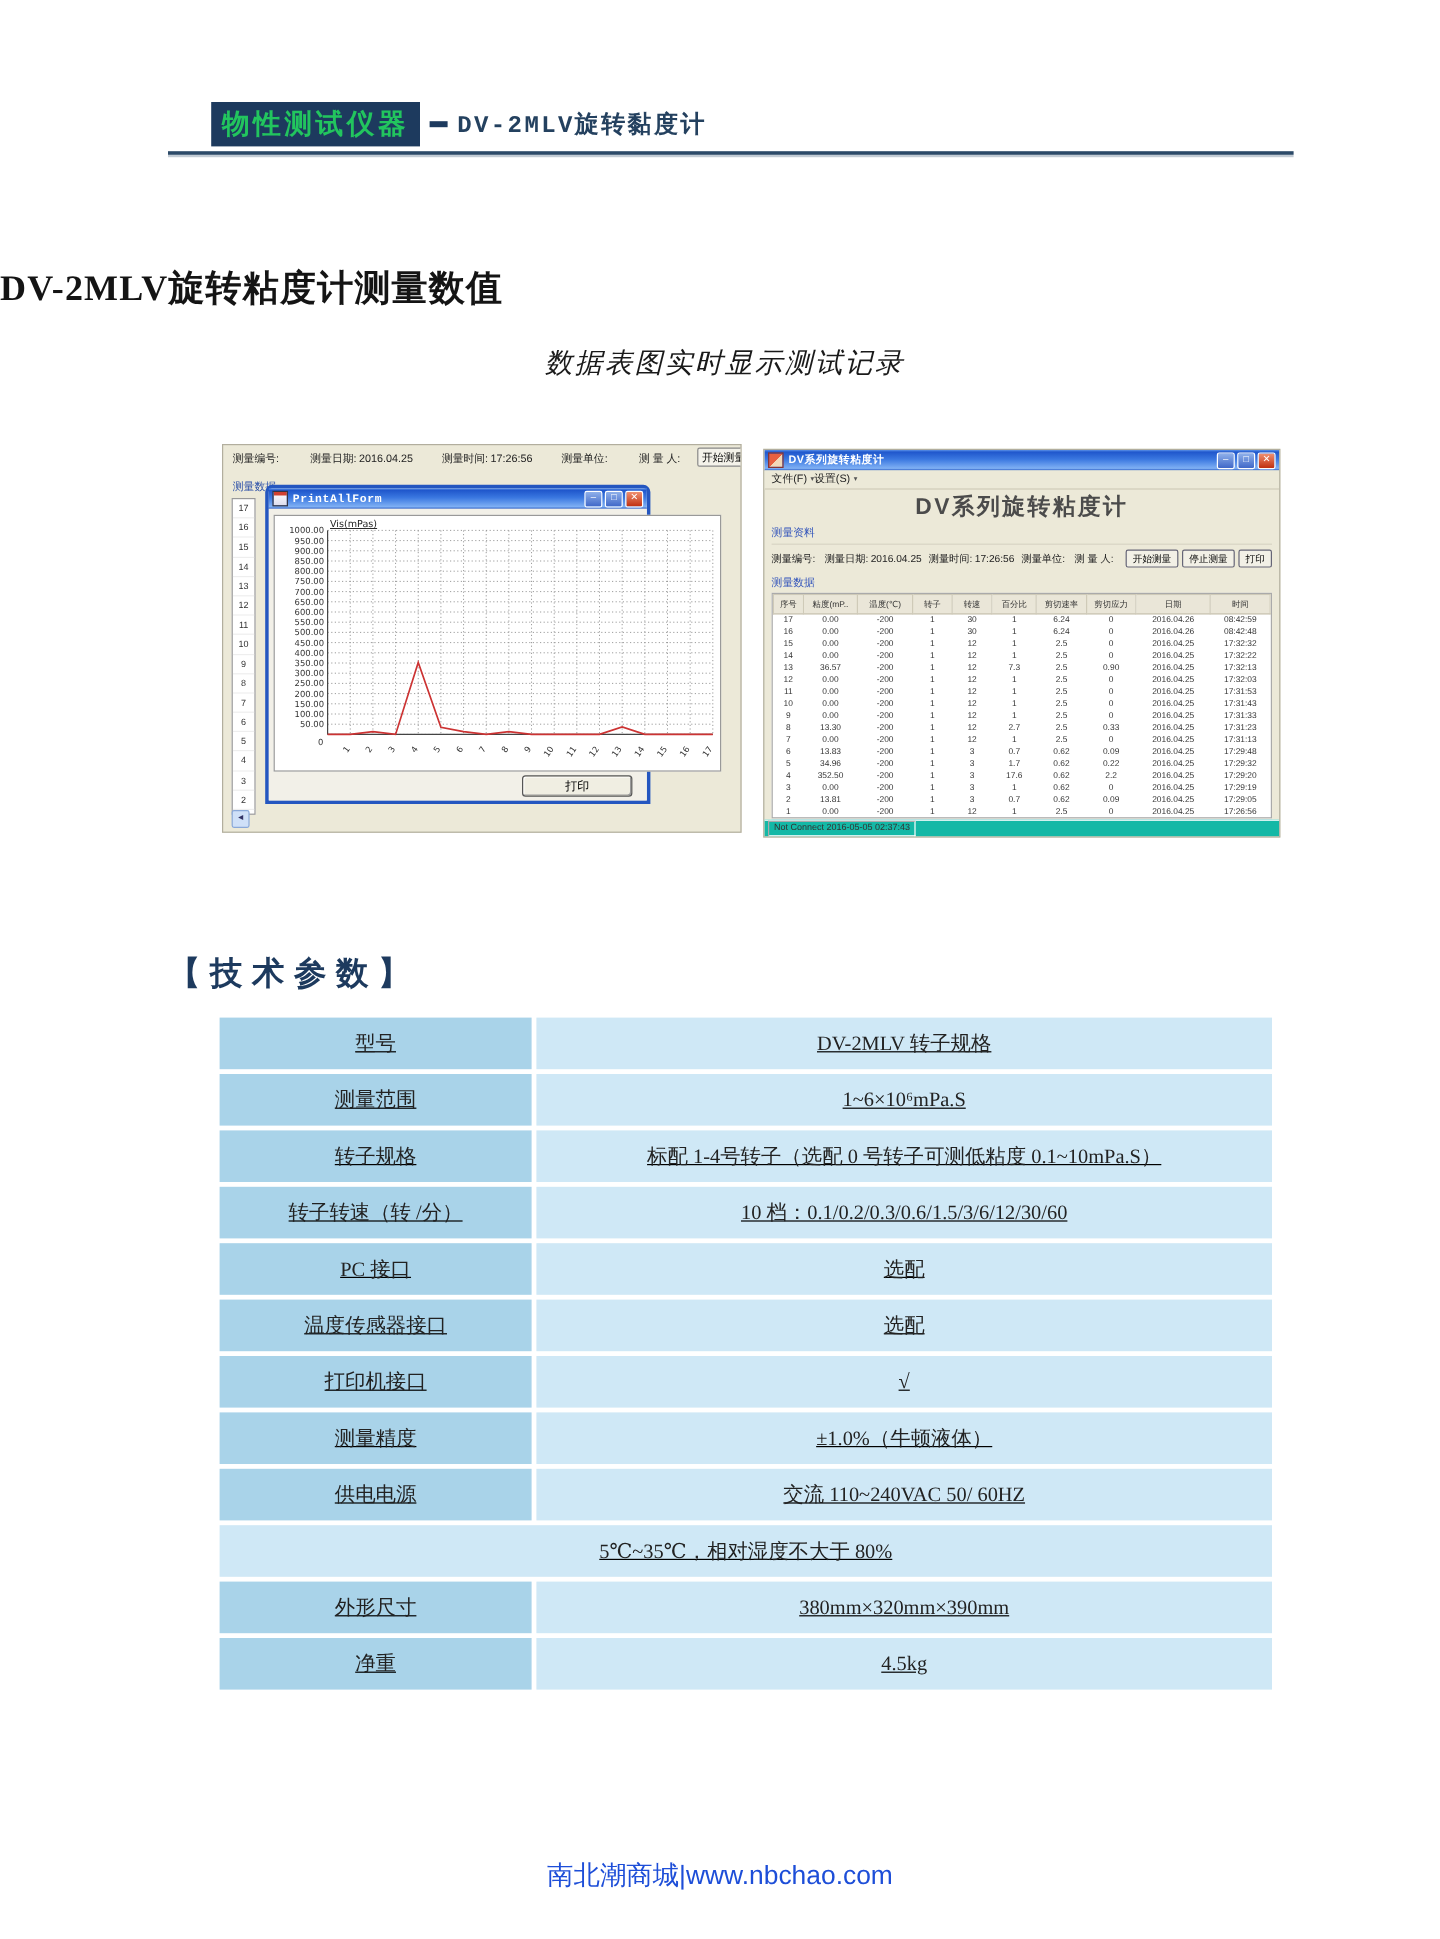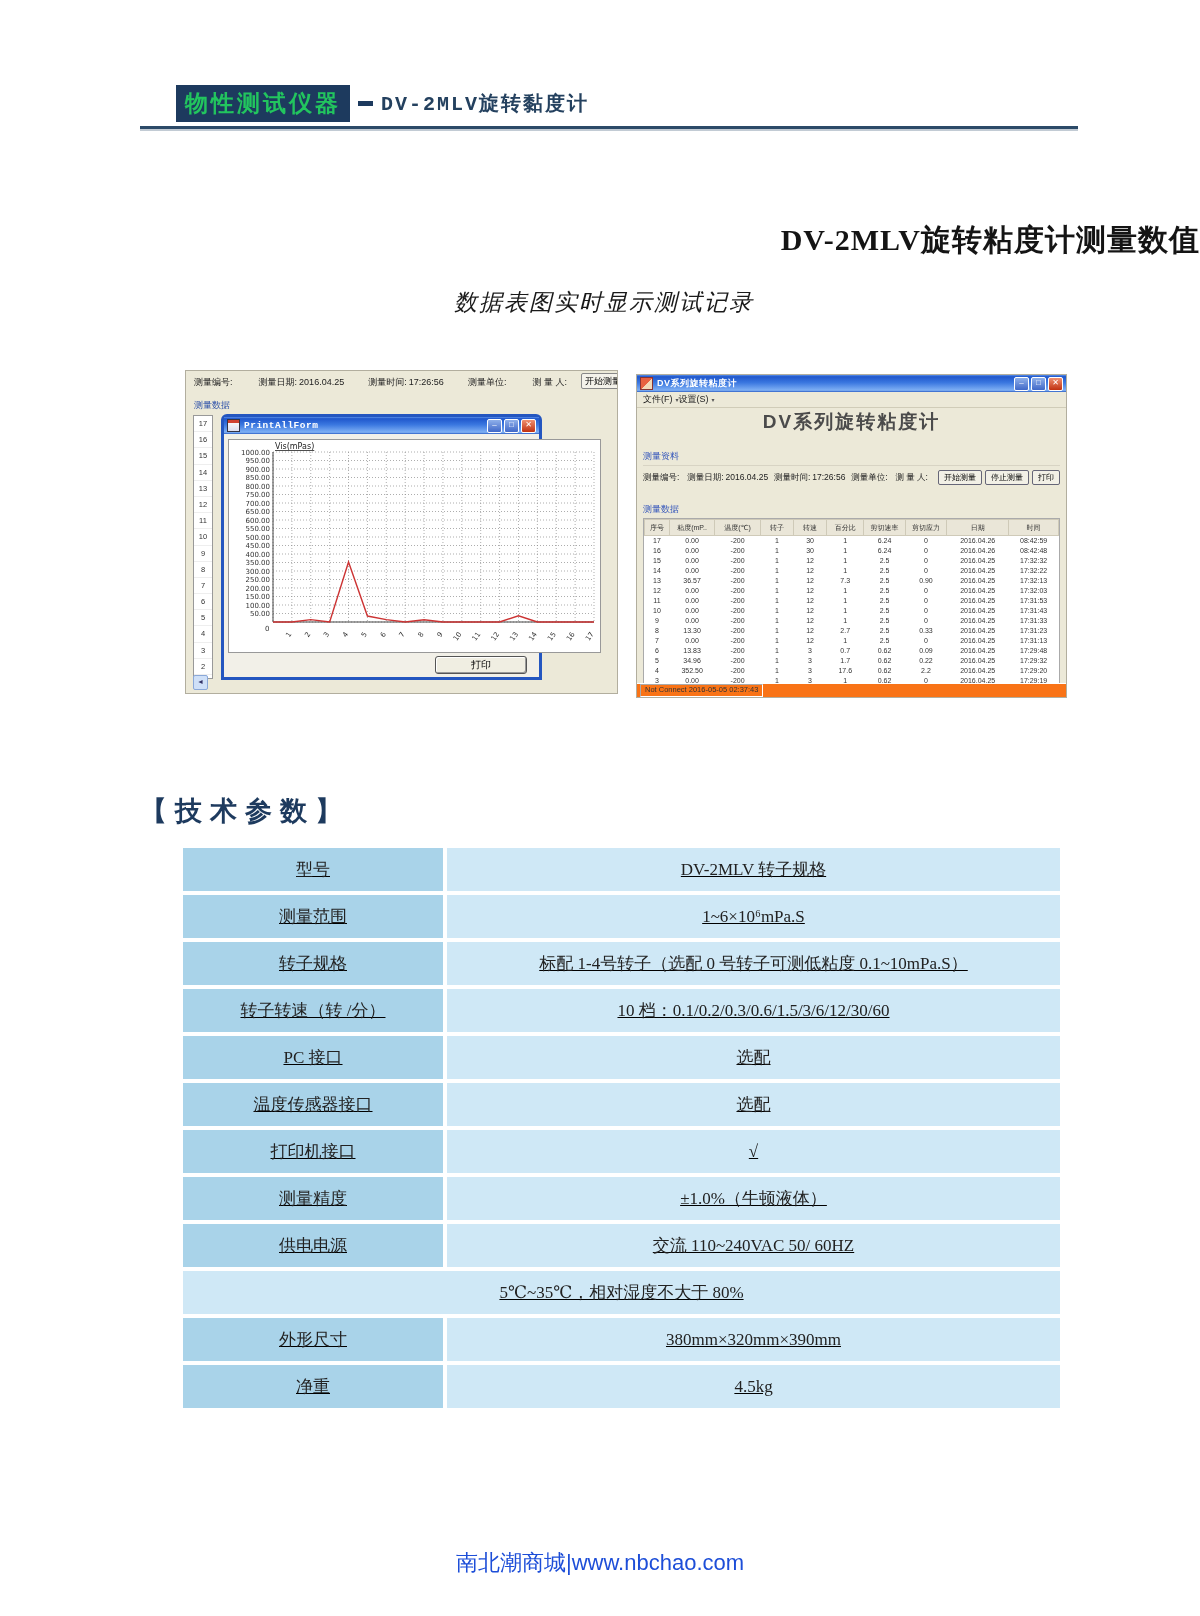--- a/index.html
+++ b/index.html
@@ -6,39 +6,39 @@
   body{font-family:"Liberation Sans","DejaVu Sans",sans-serif;}
   .page{position:relative;width:1200px;height:1616px;background:#fff;overflow:hidden;}
 
   
   .doc-header{position:absolute;left:176px;top:85px;display:flex;align-items:center;}
   .badge{background:#1d3a5e;color:#22c55e;font-size:23px;font-weight:bold;letter-spacing:3px;padding:3px 9px;}
   .dash{width:15px;height:5px;background:#1d3a5e;margin:0 8px;display:inline-block;}
   .product{color:#24415f;font-size:20px;font-weight:bold;letter-spacing:2px;font-family:"Liberation Mono","DejaVu Sans Mono",monospace;}
   .header-rule{position:absolute;left:140px;top:126px;width:938px;height:0;border-top:3px solid #2c4a68;box-shadow:0 2px 0 rgba(120,140,160,.45);}
 
-  .doc-title{position:absolute;top:220px;left:0;width:100%;text-align:right;font-size:30px;font-weight:bold;color:#141414;margin:0;font-family:"Liberation Serif","DejaVu Serif",serif;letter-spacing:1px;}
+  .doc-title{position:absolute;top:220px;left:0;width:100%;text-align:left;font-size:30px;font-weight:bold;color:#141414;margin:0;font-family:"Liberation Serif","DejaVu Serif",serif;letter-spacing:1px;}
   .doc-subtitle{position:absolute;top:283px;left:0;width:100%;text-align:center;font-size:23px;font-weight:normal;color:#1a1a1a;margin:4px;font-family:"Liberation Serif","DejaVu Serif",serif;letter-spacing:2px;font-style:italic;}
 
   
   .shot{position:absolute;background:#ece9d8;border:1px solid #b2ae9e;overflow:hidden;}
   .shot-left{left:185px;top:370px;width:431px;height:322px;}
   .shot-right{left:636px;top:374px;width:429px;height:322px;}
   .fld{white-space:nowrap;}
   .fld-l{color:#222;}
   .fld-v{margin-left:2px;color:#222;}
 
   
   .ls-fields{position:absolute;left:8px;top:5px;right:48px;display:flex;justify-content:space-between;font-size:9px;color:#222;}
   .partial-btn{position:absolute;right:-20px;top:2px;width:56px;height:16px;font-size:9px;background:#f4f2ea;border:1px solid #888;border-radius:2px;overflow:hidden;white-space:nowrap;padding:0 3px;text-align:left;}
   .ls-datalabel{position:absolute;left:8px;top:28px;font-size:9px;color:#2b4fa8;}
   .row-strip{position:absolute;left:7px;top:44px;width:18px;height:262px;background:#fff;border:1px solid #999;font-size:7.5px;color:#333;text-align:center;overflow:hidden;}
   .row-strip div{height:15.2px;line-height:15.2px;border-bottom:1px solid #eee;}
 
-  .print-window{position:absolute;left:35px;top:43px;width:321px;height:266px;border:3px solid #2456c0;border-radius:6px 6px 0 0;background:#f0eee6;box-sizing:border-box;}
+  .print-window{position:absolute;left:35px;top:33px;width:321px;height:266px;border:3px solid #2456c0;border-radius:6px 6px 0 0;background:#f0eee6;box-sizing:border-box;}
   .xp-titlebar{height:17px;display:flex;align-items:center;padding:0 3px;background:linear-gradient(180deg,#5a90e8 0%,#2057cc 10%,#3a77e0 45%,#7fb0f4 90%,#2a5cc4 100%);}
   .win-icon{width:11px;height:11px;margin-right:4px;flex:none;}
   .form-icon{background:linear-gradient(#fff,#dde);border:1px solid #334;box-shadow:inset 0 3px 0 #d04030;}
   .app-icon{background:linear-gradient(135deg,#e86040 50%,#f2d8b8 50%);border:1px solid #833;}
   .xp-title{flex:1;color:#fff;font-size:9.5px;font-weight:bold;letter-spacing:.5px;white-space:nowrap;overflow:hidden;font-family:"Liberation Mono","DejaVu Sans Mono",monospace;}
   .xp-btns{display:flex;gap:2px;}
   .xp-btn{width:13px;height:12px;font-size:8px;line-height:10px;text-align:center;color:#fff;border:1px solid #fff;border-radius:2px;background:linear-gradient(#8fb0ea,#4068c8);}
   .xp-btn.close{background:linear-gradient(#f09070,#c03010);}
   .xp-client{position:absolute;left:0;top:17px;right:0;bottom:0;background:#f2f0e8;}
   .chart-mount{position:absolute;left:4px;top:5px;width:371px;height:212px;background:#fff;border:1px solid #999;}
@@ -46,33 +46,33 @@
   .scroll-nub{position:absolute;left:7px;bottom:3px;width:13px;height:13px;font-size:7px;line-height:12px;text-align:center;color:#336;background:#cfe0f8;border:1px solid #8aa8d8;border-radius:2px;}
 
   
   .rw-titlebar{position:absolute;left:0;top:0;right:0;}
   .rw-titlebar .xp-title{font-family:"Liberation Sans","DejaVu Sans",sans-serif;font-size:9px;}
   .menubar{position:absolute;left:0;top:17px;right:0;height:15px;background:#ece9d8;border-bottom:1px solid #d0ccb8;display:flex;align-items:center;padding:0 6px;gap:0;font-size:9px;color:#222;}
   .menu-item{display:flex;align-items:center;gap:3px;}
   .menu-caret{font-size:6px;color:#555;}
   .rw-body{position:absolute;left:6px;top:33px;right:6px;bottom:14px;}
   .rw-heading{text-align:center;font-size:19px;font-weight:bold;color:#4b4b4b;letter-spacing:2px;margin-top:1px;}
-  .rw-grouplabel{font-size:9px;color:#3355bb;margin-top:15px;}
+  .rw-grouplabel{font-size:9px;color:#3355bb;margin-top:3px;}
   .rw-fields-row{position:relative;border-top:1px solid #d8d4c4;margin-top:2px;padding:4px 0 3px;display:flex;align-items:center;}
   .rw-fields{display:flex;flex:1;justify-content:space-between;font-size:8.5px;color:#222;margin-right:8px;}
   .rw-buttons{display:flex;gap:3px;flex:none;}
   .rw-btn{height:15px;font-size:8px;padding:0 5px;background:#f2f0e6;border:1px solid #667;border-radius:2px;white-space:nowrap;}
   .data-table-wrap{margin-top:2px;background:#fff;border:1px solid #aaa;height:186px;overflow:hidden;}
   .data-grid{width:100%;border-collapse:collapse;table-layout:fixed;font-size:7px;color:#333;}
   .data-grid th{background:#eae6d8;border:1px solid #cfcab8;font-weight:normal;height:13px;overflow:hidden;white-space:nowrap;font-size:7px;}
   .data-grid td{height:10px;line-height:10px;padding:0;text-align:center;white-space:nowrap;overflow:hidden;}
   .hscrollbar{margin-top:1px;height:10px;background:#dce8f8;border:1px solid #b8c8e8;display:flex;align-items:stretch;}
   .hs-arrow{width:11px;font-size:6px;line-height:9px;text-align:center;background:#c8d8f4;border-right:1px solid #a8b8d8;color:#446;}
   .hs-thumb{width:62%;background:#b4c8ee;border:1px solid #92a8d4;margin-left:1px;}
-  .statusbar{position:absolute;left:0;right:0;bottom:0;height:13px;background:#f97316;border-top:1px solid #fff;font-size:7.5px;color:#333;display:flex;align-items:center;padding:0 3px;}
+  .statusbar{position:absolute;left:0;right:0;bottom:0;height:13px;background:#14b8a6;border-top:1px solid #fff;font-size:7.5px;color:#333;display:flex;align-items:center;padding:0 3px;}
   .status-inner{border:1px solid;border-color:#aaa #fff #fff #aaa;padding:0 4px;height:11px;line-height:10px;}
 
   
   .section-heading{position:absolute;left:140px;top:793px;font-size:27px;font-weight:bold;color:#1d3a5e;letter-spacing:8px;}
   .spec-table{position:absolute;left:183px;top:848px;width:877px;}
   .spec-row{display:flex;margin-bottom:4px;text-decoration:underline;}
   .spec-label{width:260px;margin-right:4px;background:#a9d3e9;height:43px;display:flex;align-items:center;justify-content:center;font-size:17px;color:#222;font-family:"Liberation Serif","DejaVu Serif",serif;}
   .spec-value{flex:1;background:#cfe8f6;height:43px;display:flex;align-items:center;justify-content:center;font-size:17px;color:#222;font-family:"Liberation Serif","DejaVu Serif",serif;text-align:center;padding:0 8px;}
 
   .footer{position:absolute;left:0;top:1548px;width:100%;text-align:center;font-size:22px;color:#1d4ed8;}

